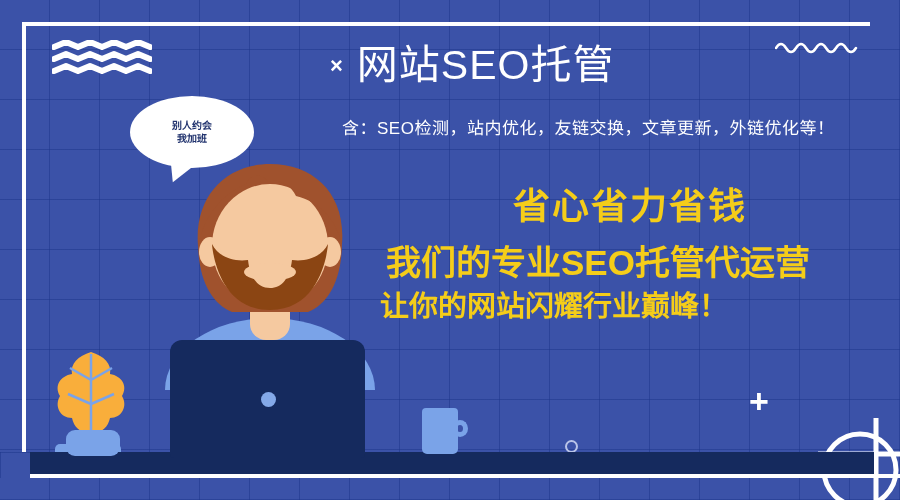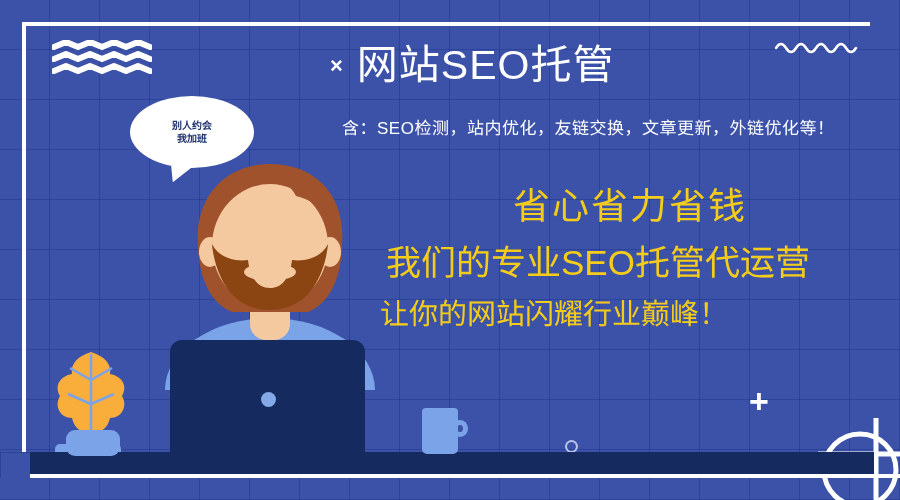--- a/index.html
+++ b/index.html
@@ -72,25 +72,25 @@
   }
   .subtitle {
     position:absolute; left:342px; top:114px;
     color:#ffffff; font-size:17px; letter-spacing:0.5px;
     white-space:nowrap;
   }
 
   
   .pitch { position:absolute; left:380px; top:188px; width:500px; }
   .pitch-line {
-    color:#f5cd19; font-weight:normal; white-space:nowrap;
+    color:#f5cd19; font-weight:bold; white-space:nowrap;
     line-height:1.0;
   }
   .pitch-line.l0 { font-size:37px; text-align:center; margin-bottom:20px; letter-spacing:2px; }
-  .pitch-line.l1 { font-size:35px; text-align:left; margin-bottom:20px; letter-spacing:0px; padding-left:6px;}
+  .pitch-line.l1 { font-size:35px; text-align:left; margin-bottom:12px; letter-spacing:0px; padding-left:6px;}
   .pitch-line.l2 { font-size:29px; text-align:left; letter-spacing:0px; }
 
   
   .bubble {
     position:absolute; left:130px; top:96px;
     width:124px; height:72px;
     background:#ffffff; border-radius:50%/50%;
     display:flex; flex-direction:column;
     align-items:center; justify-content:center;
     z-index:6;

